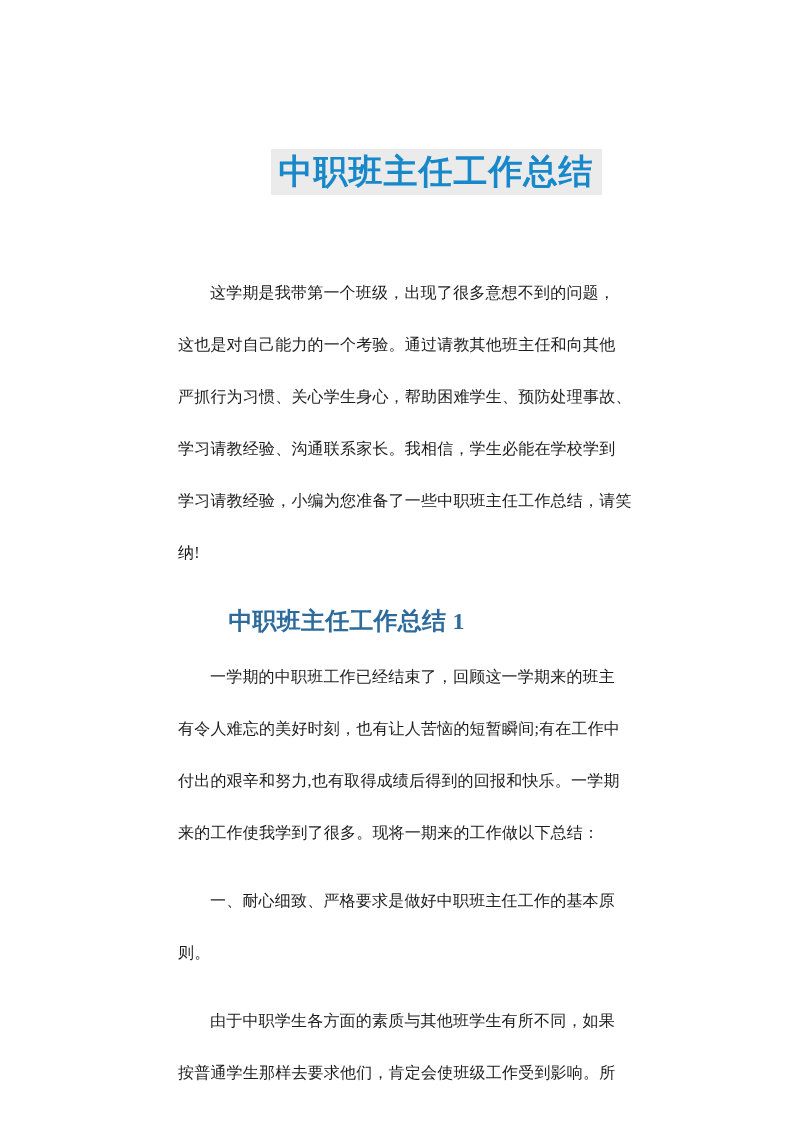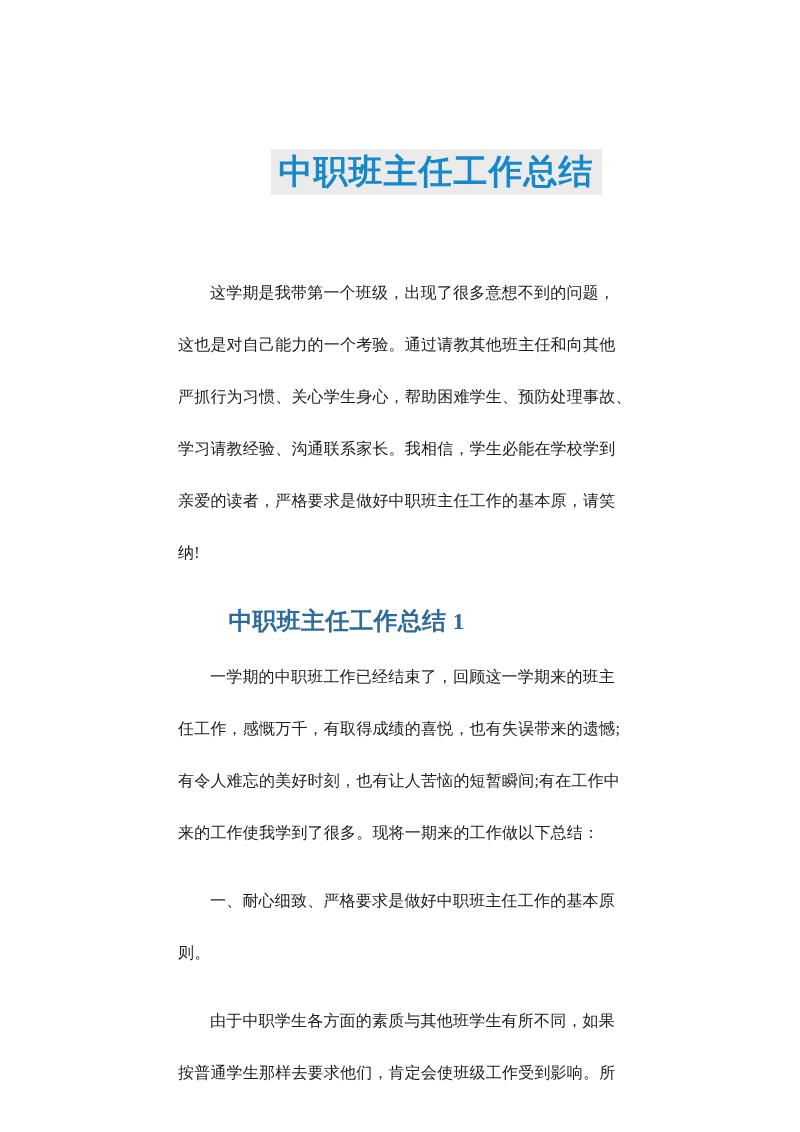--- a/index.html
+++ b/index.html
@@ -68,30 +68,30 @@
 <div class="page">
   <div class="title-wrap">
     <h1 class="doc-title">中职班主任工作总结</h1>
   </div>
   <div class="doc-body">
       <div class="para body-para">
         <div class="line first">这学期是我带第一个班级，出现了很多意想不到的问题，</div>
         <div class="line">这也是对自己能力的一个考验。通过请教其他班主任和向其他</div>
         <div class="line">严抓行为习惯、关心学生身心，帮助困难学生、预防处理事故、</div>
         <div class="line">学习请教经验、沟通联系家长。我相信，学生必能在学校学到</div>
-        <div class="line">亲爱的读者，严格要求是做好中职班主任工作的基本原，请笑</div>
+        <div class="line">学习请教经验，小编为您准备了一些中职班主任工作总结，请笑</div>
         <div class="line">纳!</div>
       </div>
       <div class="para subheading">
         <div class="line first">中职班主任工作总结 1</div>
       </div>
       <div class="para body-para">
         <div class="line first">一学期的中职班工作已经结束了，回顾这一学期来的班主</div>
-        <div class="line">任工作，感慨万千，有取得成绩的喜悦，也有失误带来的遗憾;</div>
         <div class="line">有令人难忘的美好时刻，也有让人苦恼的短暂瞬间;有在工作中</div>
+        <div class="line">付出的艰辛和努力,也有取得成绩后得到的回报和快乐。一学期</div>
         <div class="line">来的工作使我学到了很多。现将一期来的工作做以下总结：</div>
       </div>
       <div class="para body-para">
         <div class="line first">一、耐心细致、严格要求是做好中职班主任工作的基本原</div>
         <div class="line">则。</div>
       </div>
       <div class="para body-para">
         <div class="line first">由于中职学生各方面的素质与其他班学生有所不同，如果</div>
         <div class="line">按普通学生那样去要求他们，肯定会使班级工作受到影响。所</div>
       </div>

